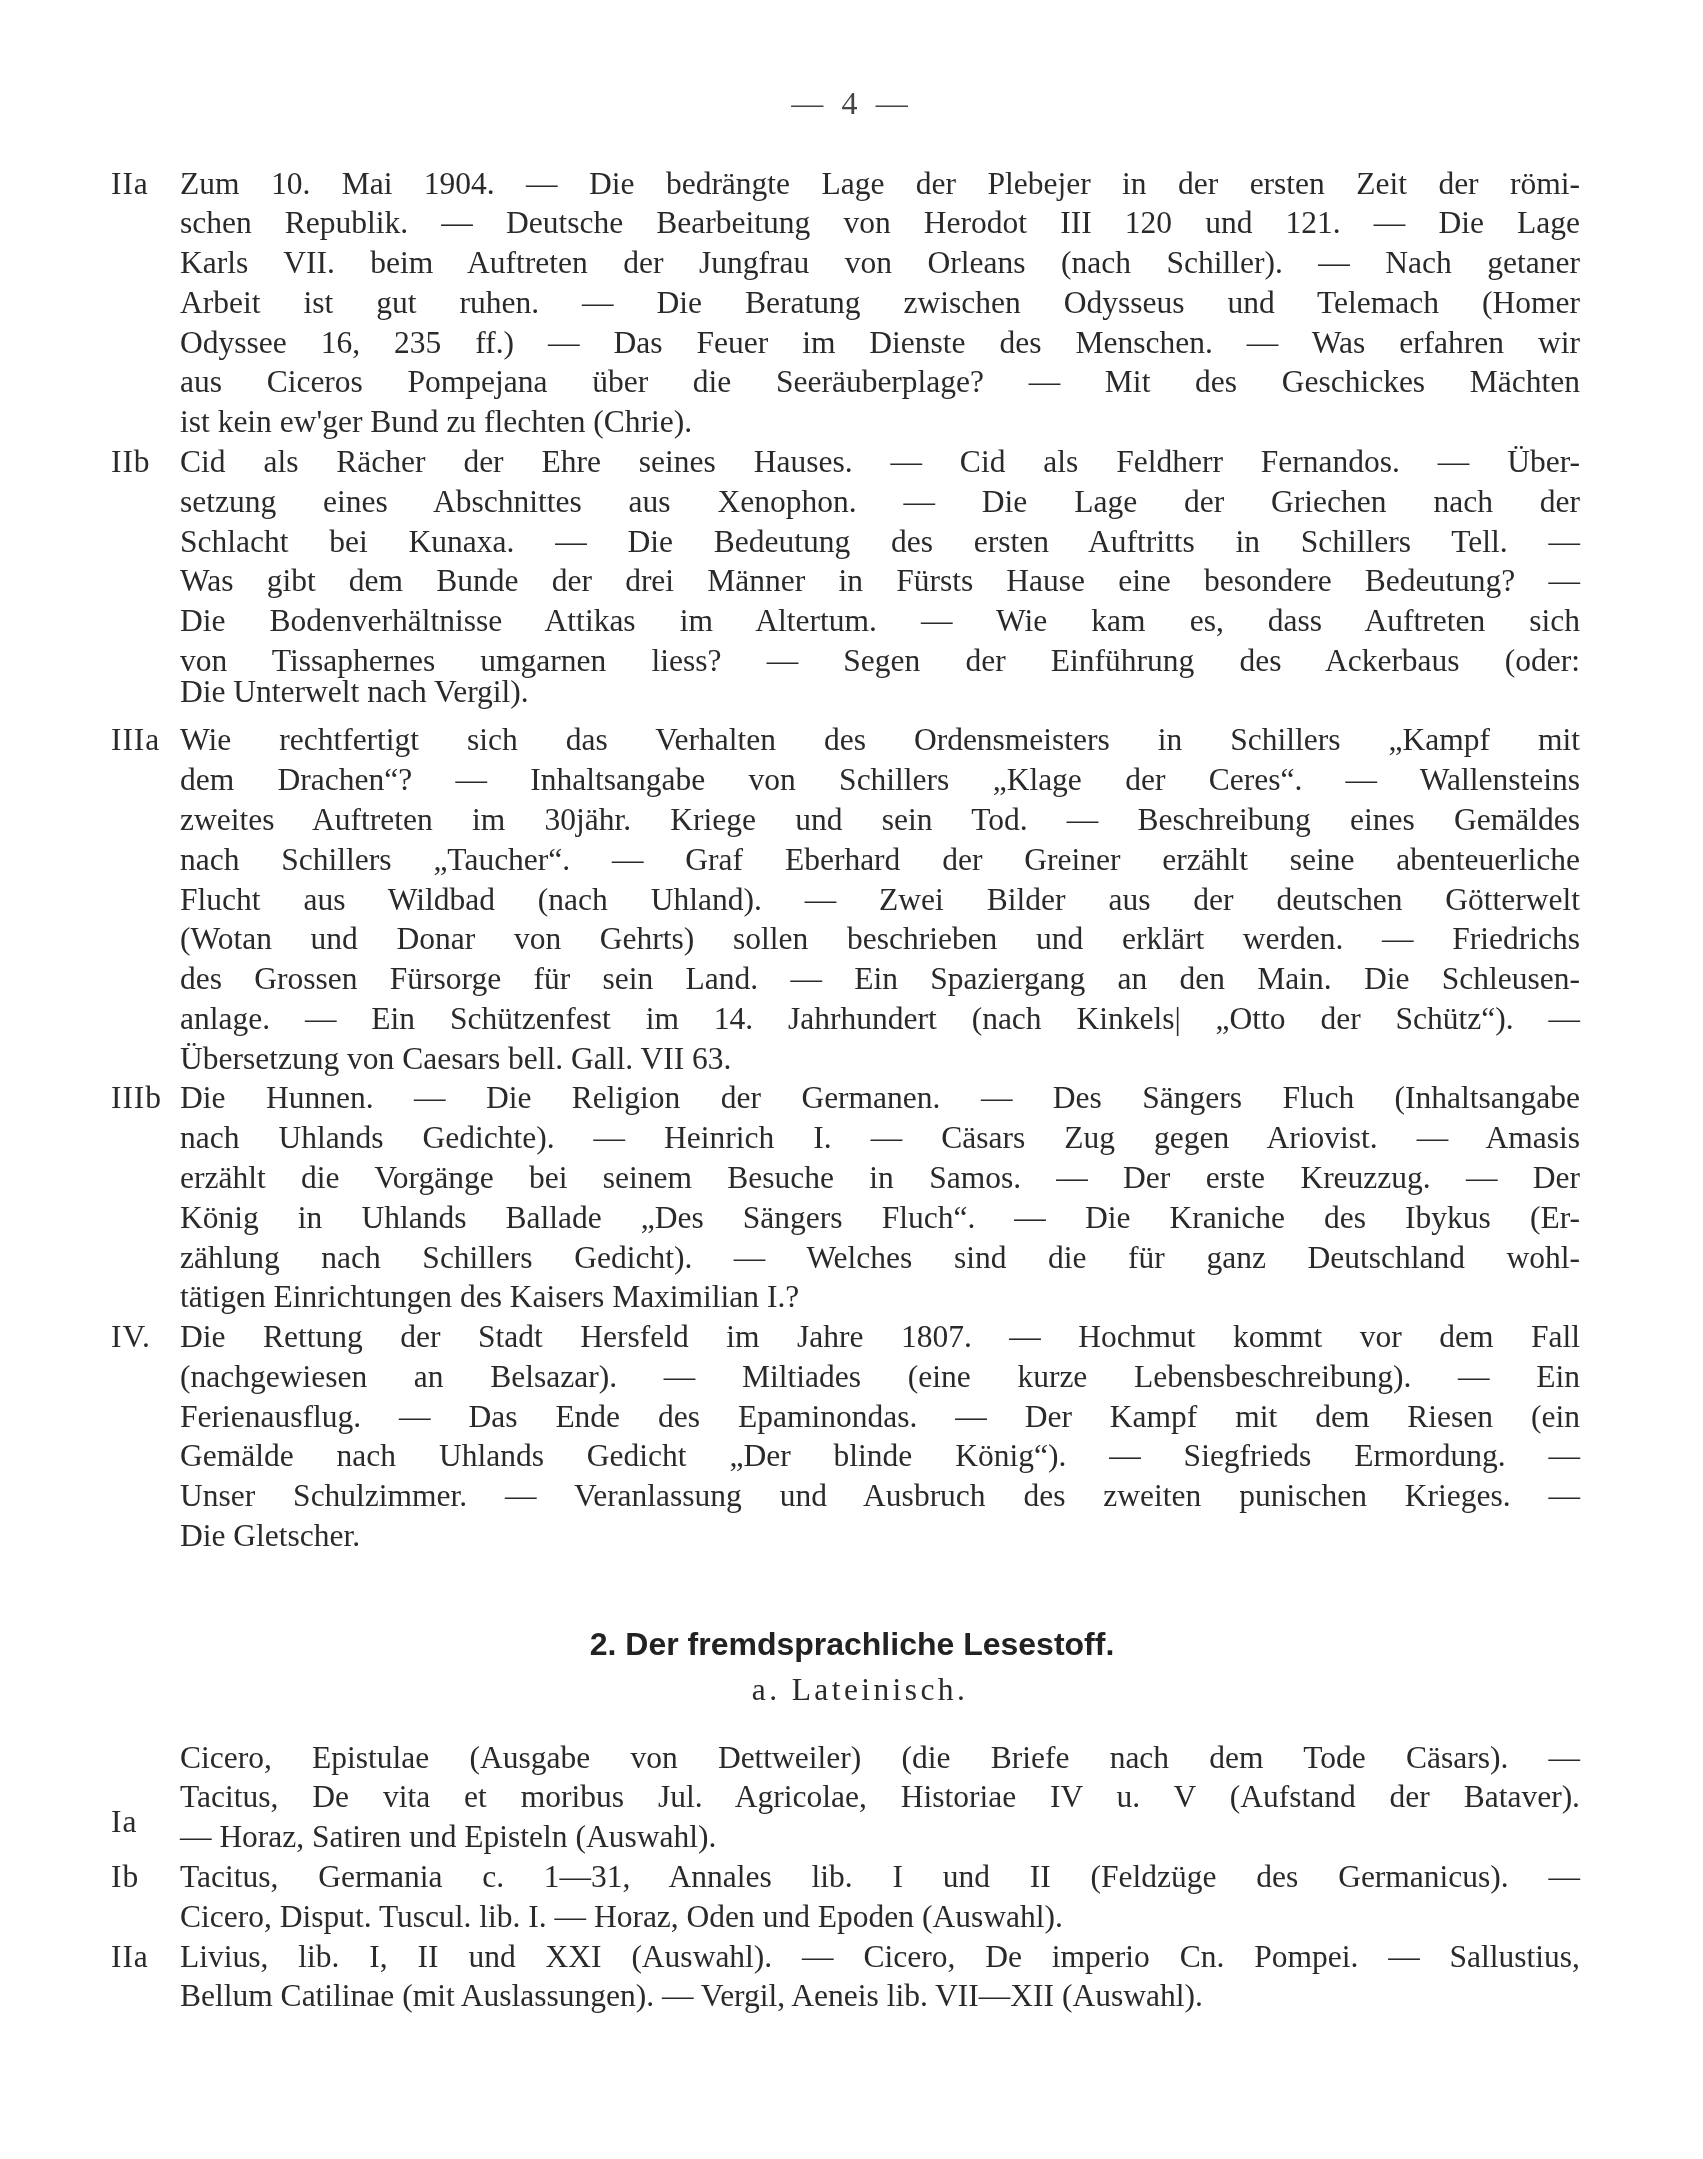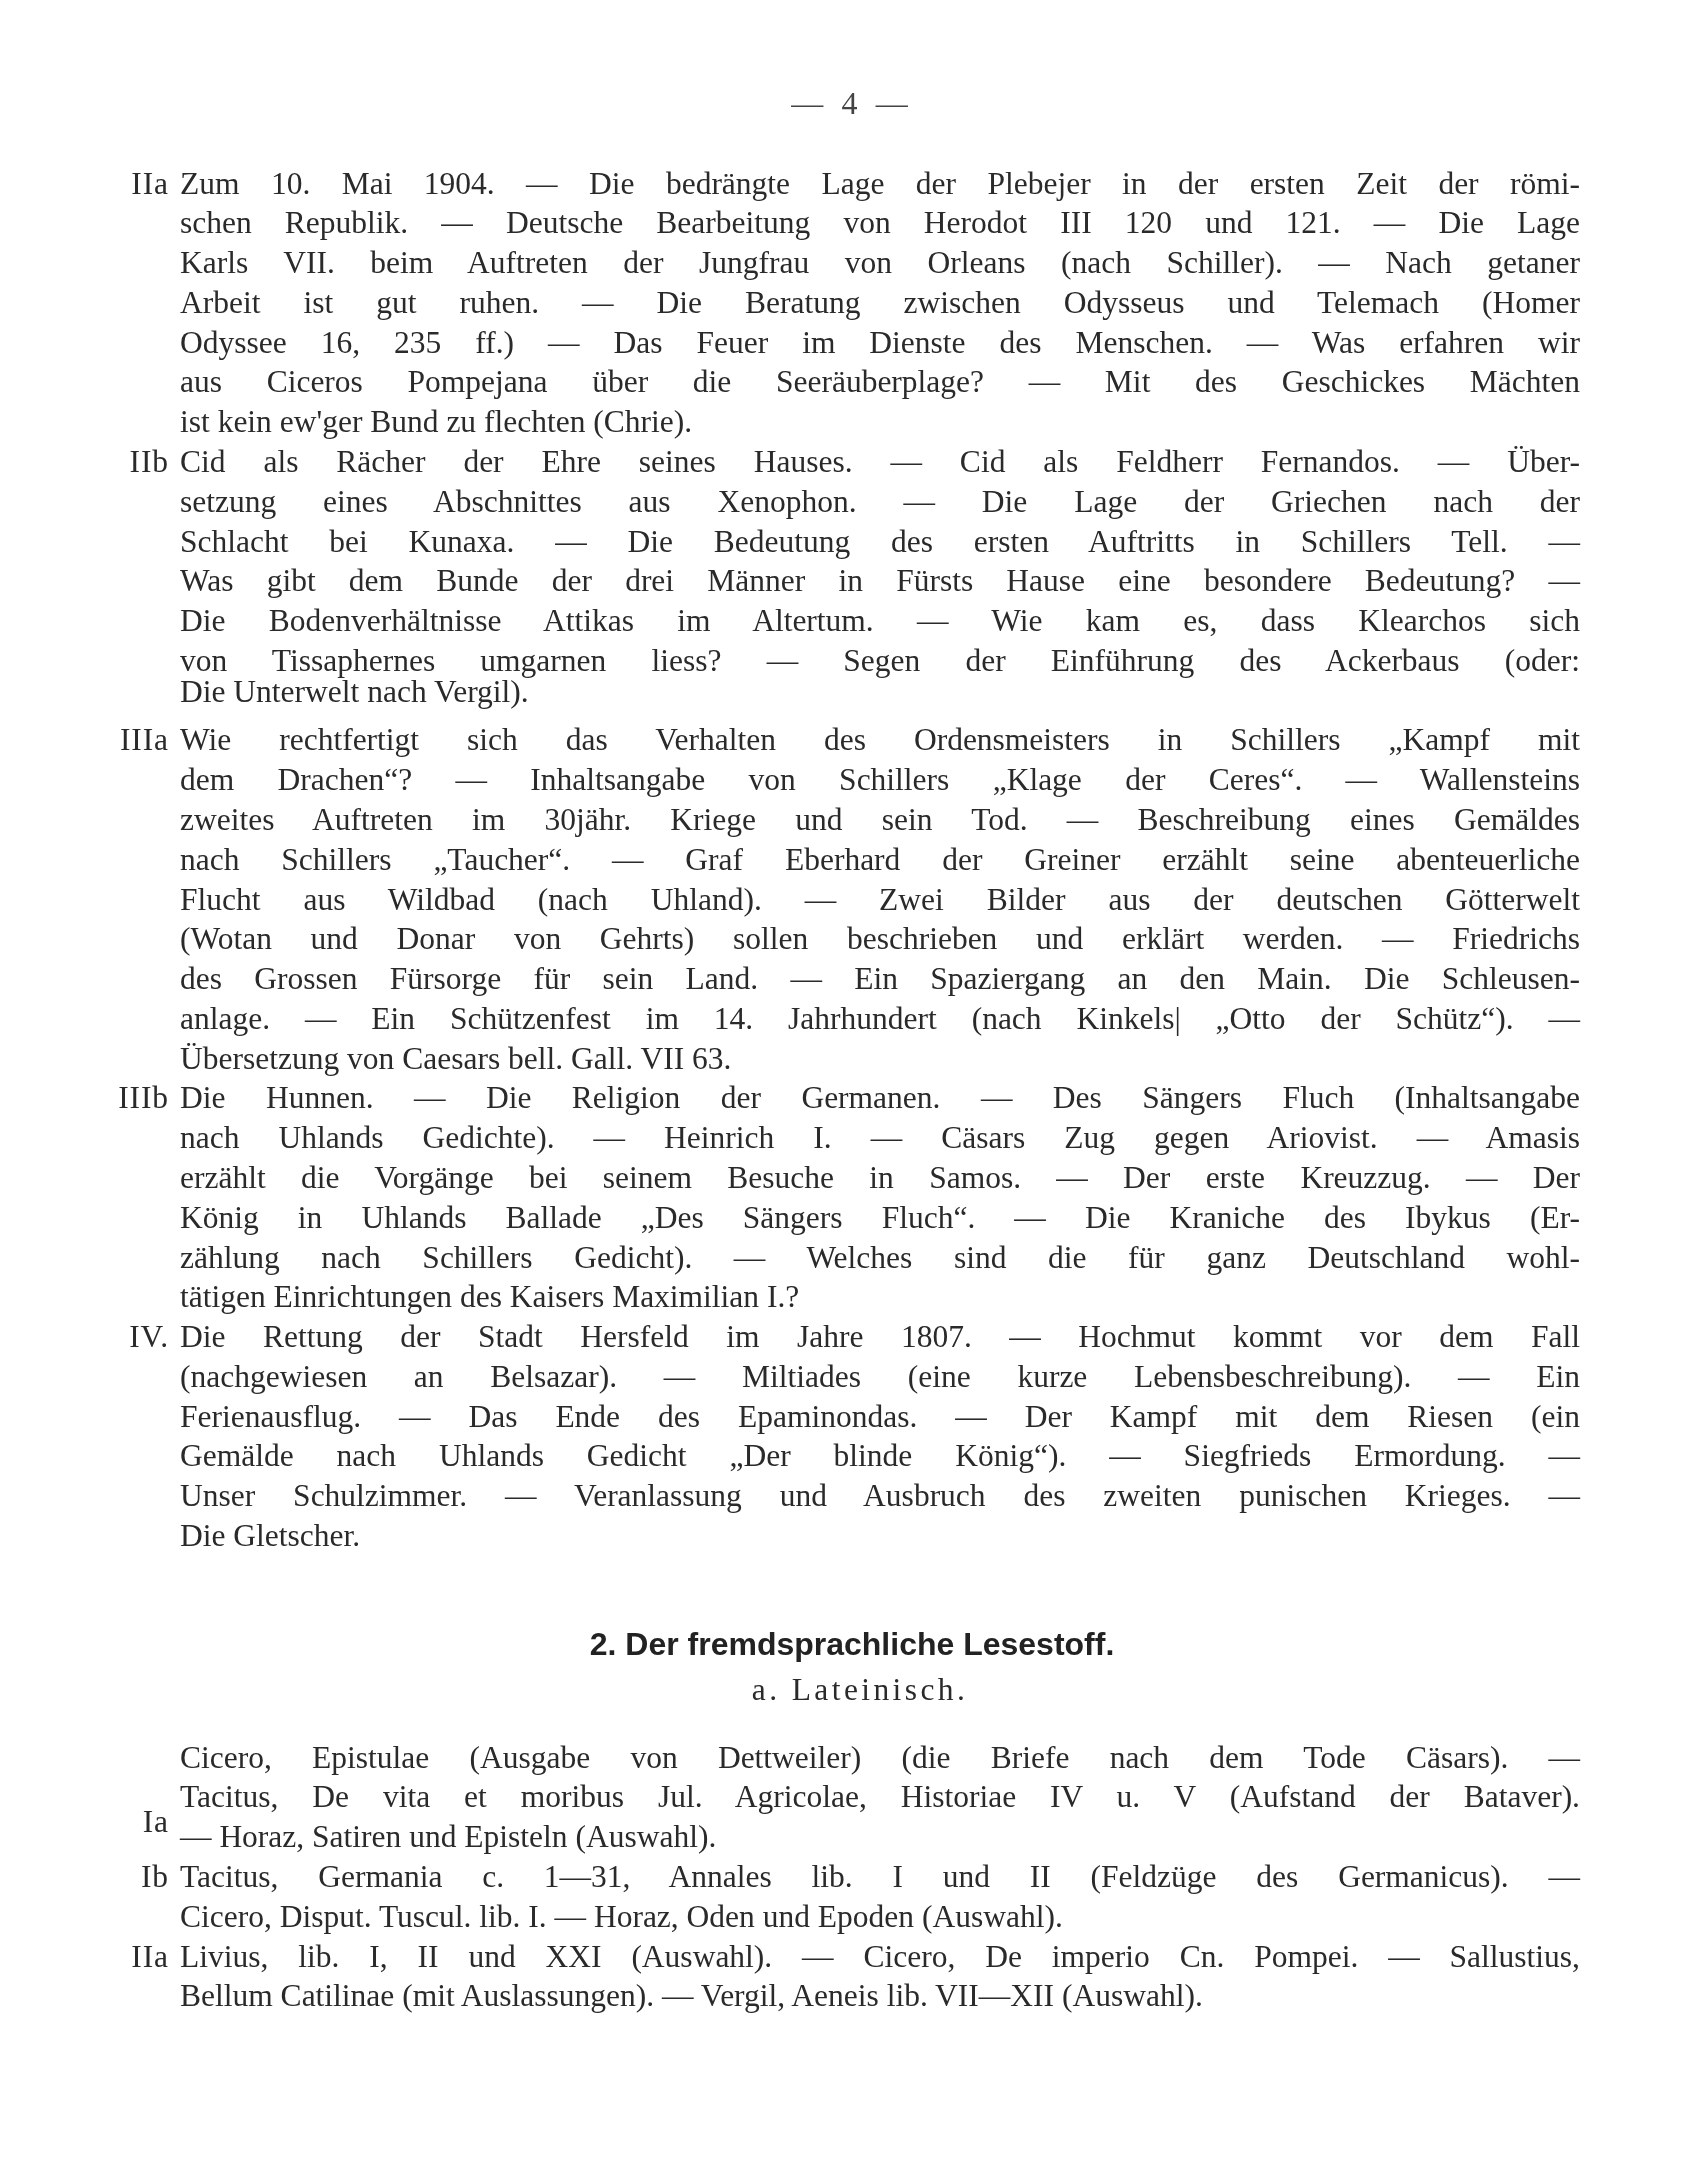--- a/index.html
+++ b/index.html
@@ -4,21 +4,21 @@
 <style>
   html, body { margin: 0; padding: 0; background: #ffffff; }
   body { width: 1704px; height: 2159px; position: relative; overflow: hidden;
          font-family: "Liberation Serif", "DejaVu Serif", serif; color: #2a2a2a; }
   .page-number { position: absolute; top: 85px; left: 0; width: 1704px; text-align: center;
                  font-size: 32px; letter-spacing: 5.1px; color: #444; }
   .line { position: absolute; left: 180px; width: 1400px; height: 40px;
           font-size: 31.5px; line-height: 40px; white-space: nowrap;
           text-align: justify; text-align-last: justify; }
   .line.last { text-align-last: left; }
-  .label { position: absolute; width: 58px; text-align: right; left: 111px;
+  .label { position: absolute; width: 58px; text-align: left; left: 111px;
            font-size: 31.5px; line-height: 40px; letter-spacing: 0.9px; }
   .heading { position: absolute; left: 0; width: 1704px; text-align: center;
              font-family: "Liberation Sans", "DejaVu Sans", sans-serif; font-weight: bold;
              font-size: 32px; line-height: 39px; color: #222; }
   .subheading { position: absolute; left: 0; width: 1704px; text-align: center;
                 font-size: 31.5px; line-height: 39px; letter-spacing: 3.4px; color: #2a2a2a; padding-left: 8px; }
 </style>
 </head>
 <body>
 
@@ -38,21 +38,21 @@
       <div class="line" style="top:362px">aus Ciceros Pompejana über die Seeräuberplage? — Mit des Geschickes Mächten</div>
       <div class="line last" style="top:402px">ist kein ew'ger Bund zu flechten (Chrie).</div>
     </div>
 
     <div>
       <div class="label" style="top:442px">IIb</div>
       <div class="line" style="top:442px">Cid als Rächer der Ehre seines Hauses. — Cid als Feldherr Fernandos. — Über-</div>
       <div class="line" style="top:482px">setzung eines Abschnittes aus Xenophon. — Die Lage der Griechen nach der</div>
       <div class="line" style="top:522px">Schlacht bei Kunaxa. — Die Bedeutung des ersten Auftritts in Schillers Tell. —</div>
       <div class="line" style="top:561px">Was gibt dem Bunde der drei Männer in Fürsts Hause eine besondere Bedeutung? —</div>
-      <div class="line" style="top:601px">Die Bodenverhältnisse Attikas im Altertum. — Wie kam es, dass Klearchos sich</div>
+      <div class="line" style="top:601px">Die Bodenverhältnisse Attikas im Altertum. — Wie kam es, dass Auftreten sich</div>
       <div class="line" style="top:641px">von Tissaphernes umgarnen liess? — Segen der Einführung des Ackerbaus (oder:</div>
       <div class="line last" style="top:672px">Die Unterwelt nach Vergil).</div>
     </div>
 
     <div>
       <div class="label" style="top:720px">IIIa</div>
       <div class="line" style="top:720px">Wie rechtfertigt sich das Verhalten des Ordensmeisters in Schillers „Kampf mit</div>
       <div class="line" style="top:760px">dem Drachen“? — Inhaltsangabe von Schillers „Klage der Ceres“. — Wallensteins</div>
       <div class="line" style="top:800px">zweites Auftreten im 30jähr. Kriege und sein Tod. — Beschreibung eines Gemäldes</div>
       <div class="line" style="top:840px">nach Schillers „Taucher“. — Graf Eberhard der Greiner erzählt seine abenteuerliche</div>

